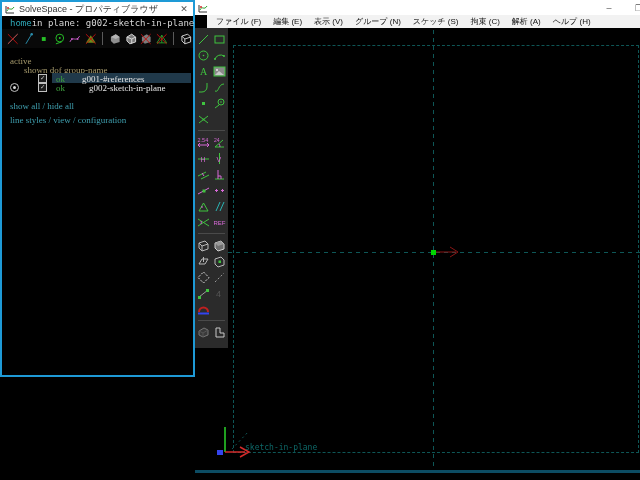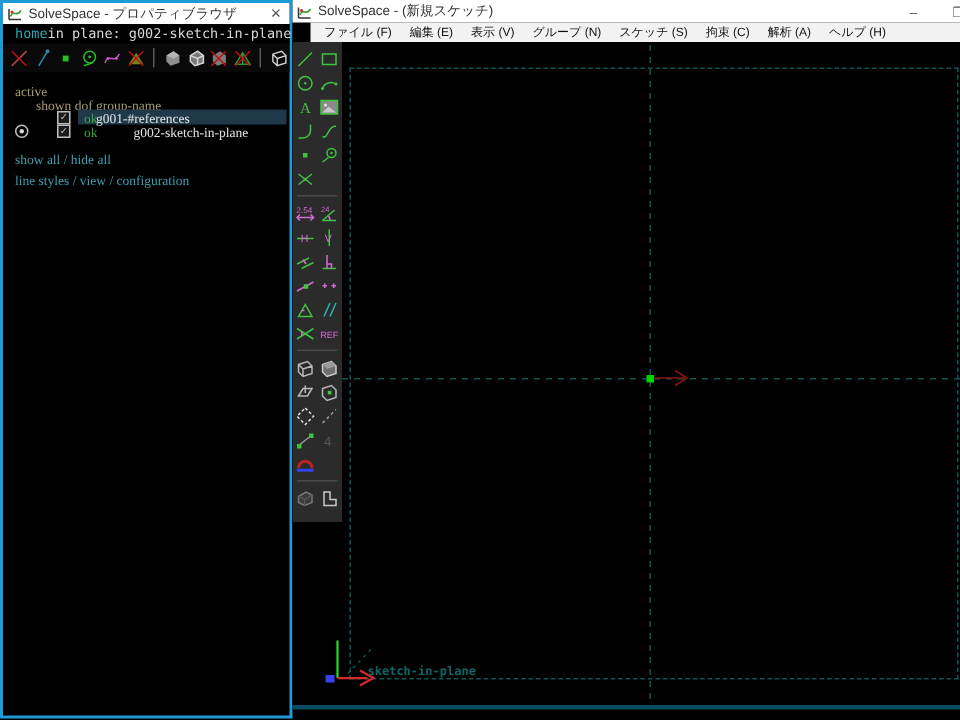--- a/index.html
+++ b/index.html
@@ -1,20 +1,20 @@
 <!DOCTYPE html>
 <html><head>
 <meta charset="utf-8">
 <style>
   html,body{margin:0;padding:0;}
   body{width:640px;height:480px;background:#000;position:relative;overflow:hidden;
        font-family:"DejaVu Sans Mono", monospace;}
   .win{position:absolute;box-sizing:border-box;background:#000;}
   
-  #pb{left:0;top:0;width:195px;height:479px;border:2px solid #1e9ad6;}
+  #pb{left:0;top:0;width:195px;height:377px;border:2px solid #1e9ad6;}
   .titlebar{height:14px;background:#fff;display:flex;align-items:center;
             font-family:"Liberation Sans", sans-serif;font-size:9px;color:#333;
             padding:0 3px;gap:4px;white-space:nowrap;overflow:hidden;}
   .titlebar .sp{flex:1;}
   .tbtn{width:12px;text-align:center;color:#555;font-size:9px;cursor:default;}
   .appicon{width:10px;height:10px;flex:0 0 10px;}
   #pb-nav{height:13px;display:flex;align-items:center;font-size:9px;gap:0;
           padding-left:8px;background:#000;white-space:pre;}
   #pb-nav .home{color:#2fa8b8;}
   #pb-nav .ctx{color:#d8d8d8;}
@@ -46,21 +46,21 @@
               display:flex;flex-direction:column;align-items:center;padding-top:3px;box-sizing:border-box;}
   .trow{display:flex;gap:1px;height:16px;align-items:center;}
   .tcell{width:15px;height:15px;display:flex;align-items:center;justify-content:center;}
   .tcell svg{width:13px;height:13px;}
   .hsep{width:27px;height:1px;background:#4a4a4a;margin:3px 0;}
   
   .dashv{position:absolute;width:1px;background:repeating-linear-gradient(180deg,#0e5656 0 4px,transparent 4px 8px);}
   .dashh{position:absolute;height:1px;background:repeating-linear-gradient(90deg,#0e5656 0 4px,transparent 4px 8px);}
   #wp-rect{position:absolute;left:38px;top:17px;width:404px;height:406px;border:1px dashed #0e5656;}
   #origin-pt{position:absolute;left:236px;top:222px;width:5px;height:5px;background:#00d400;}
-  #plane-label{position:absolute;left:50px;top:415px;font-size:8px;color:#0e6868;font-weight:bold;}
+  #plane-label{position:absolute;left:50px;top:415px;font-size:8px;color:#0e6868;}
   .abs{position:absolute;}
 </style>
 </head>
 <body>
 
 <div class="win" id="pb">
   <div class="titlebar">
     <svg class="appicon" viewBox="0 0 10 10">
       <rect x="0" y="0" width="10" height="10" fill="#fff"></rect>
       <path d="M1 9 L1 2" stroke="#333" stroke-width="1"></path>
@@ -132,21 +132,21 @@
   </div>
 
   <div id="pb-list">
     <div class="pline hdr" style="left:8px;top:8px;">active</div>
     <div class="pline hdr" style="left:22px;top:17px;">shown dof group-name</div>
 
     <div>
       <div class="hl" style="top:25px;"></div>
       <span class="chk" style="left:36px;top:26px;">✓</span>
       <span class="pline okx" style="left:54px;top:26px;">ok</span>
-      <span class="pline gname" style="left:62px;top:26px;">g001-#references</span>
+      <span class="pline gname" style="left:80px;top:26px;">g001-#references</span>
     </div>
 
     <div>
       <span class="rad" style="left:8px;top:35px;"></span>
       <span class="chk" style="left:36px;top:35px;">✓</span>
       <span class="pline okx" style="left:54px;top:35px;">ok</span>
       <span class="pline gname" style="left:87px;top:35px;">g002-sketch-in-plane</span>
     </div>
 
     <div class="pline lnk" style="left:8px;top:53px;">show all / hide all</div>
@@ -156,21 +156,20 @@
 
 <div class="win" id="mw">
   <div class="titlebar">
     <svg class="appicon" viewBox="0 0 10 10">
       <rect x="0" y="0" width="10" height="10" fill="#fff"></rect>
       <path d="M1 9 L1 2" stroke="#333" stroke-width="1"></path>
       <path d="M1 9 L9 9" stroke="#333" stroke-width="1"></path>
       <path d="M2 7 C4 2,6 8,9 3" stroke="#2aa02a" stroke-width="1" fill="none"></path>
       <circle cx="3" cy="4" r="1" fill="#d42a2a"></circle>
     </svg>
-    <span>SolveSpace - (新規スケッチ)</span>
     <span class="sp"></span>
     <span class="tbtn" style="margin-right:14px;">–</span>
     <span class="tbtn" style="margin-right:-8px;">❐</span>
   </div>
 
   <div id="menubar">
     <span class="menu-item">ファイル (F)</span>
     <span class="menu-item">編集 (E)</span>
     <span class="menu-item">表示 (V)</span>
     <span class="menu-item">グループ (N)</span>

